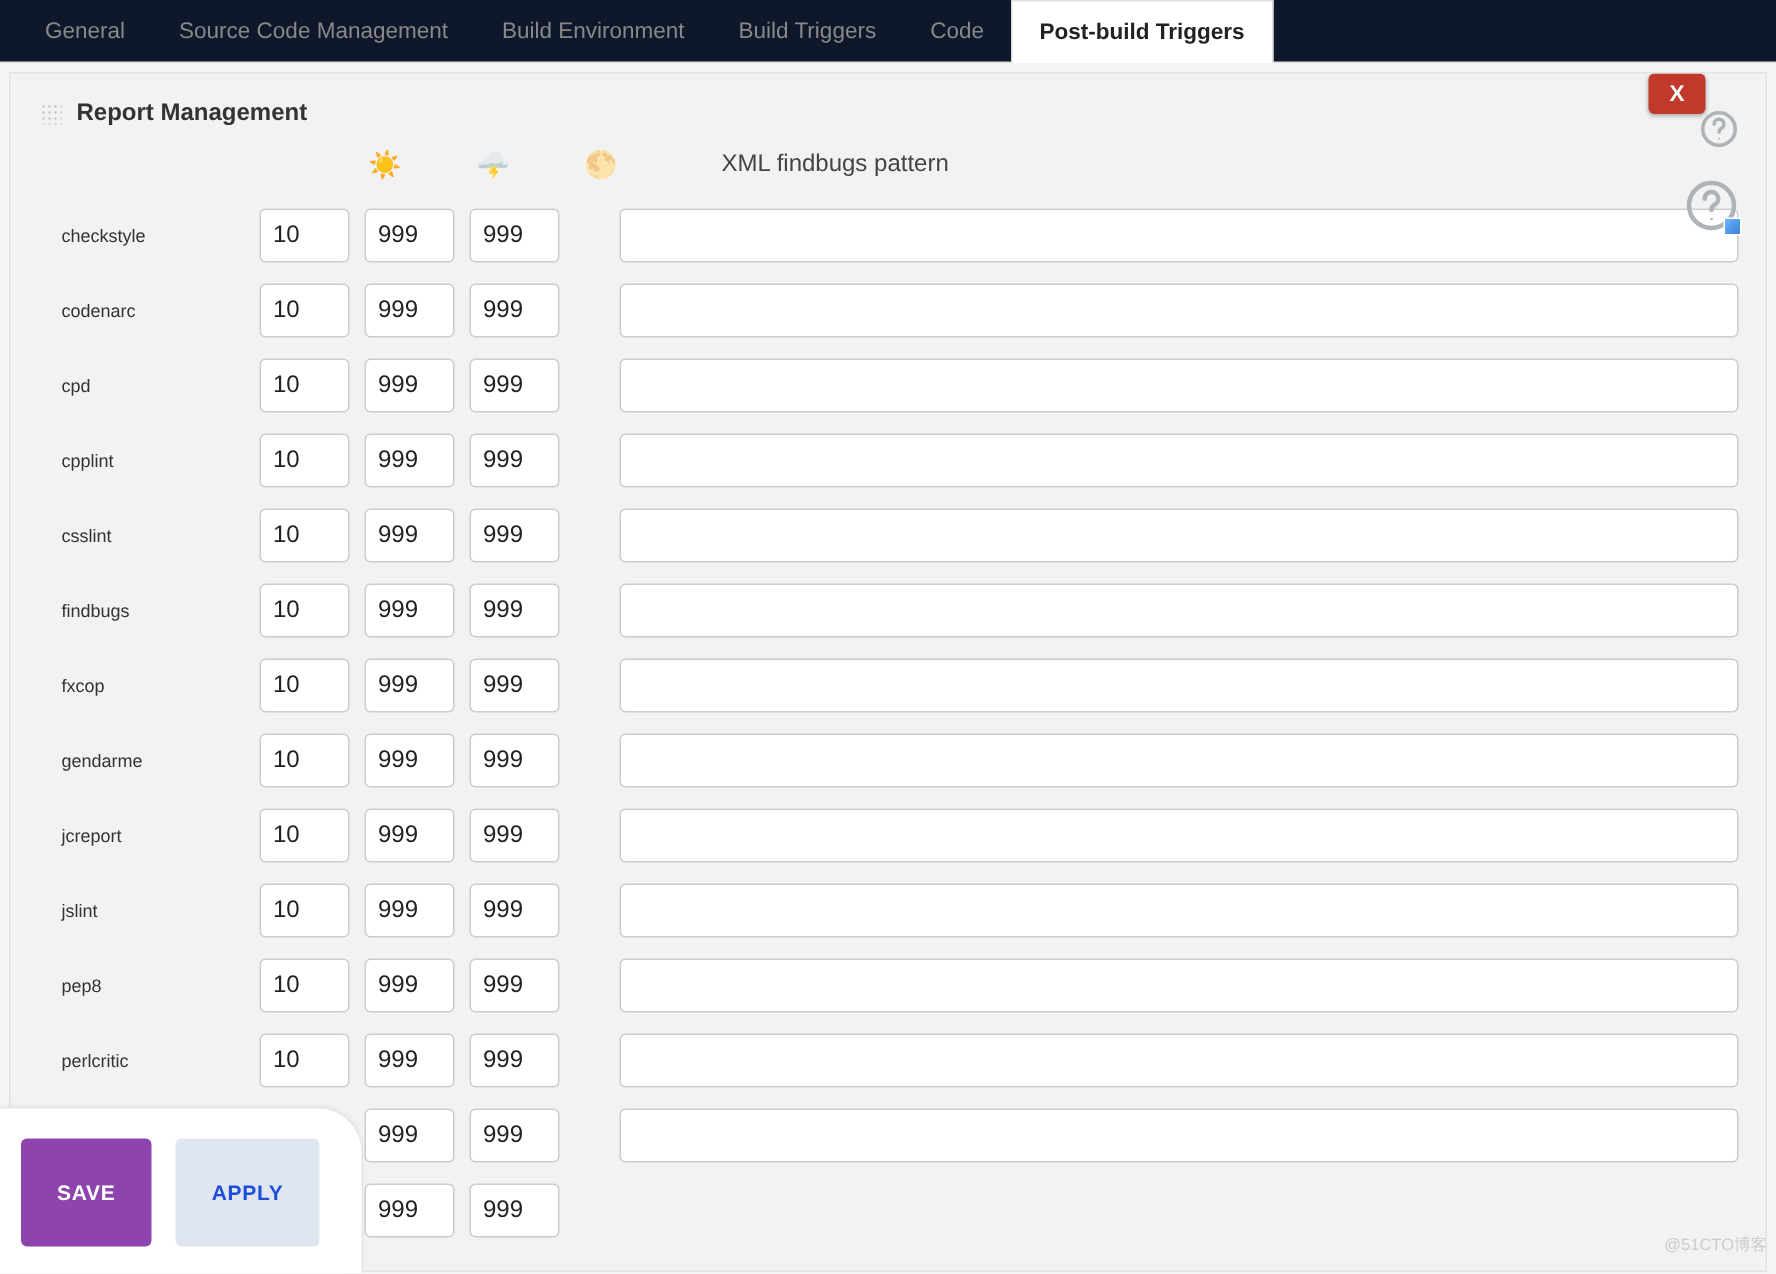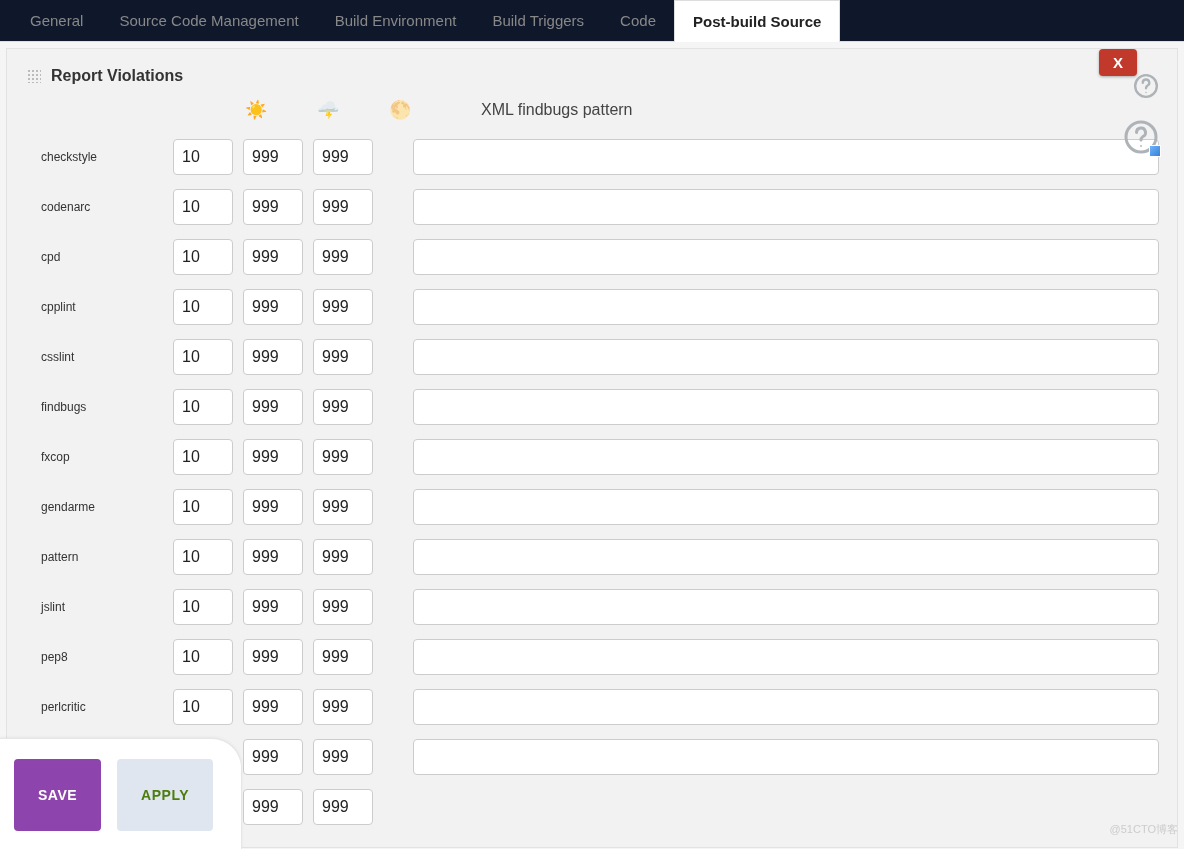--- a/index.html
+++ b/index.html
@@ -154,49 +154,49 @@
     .btn {
       padding: 28px 24px;
       border-radius: 4px;
       font-weight: 700;
       letter-spacing: 0.5px;
       font-size: 14px;
       border: none;
       cursor: pointer;
     }
     .btn-save { background: #8e44ad; color: #fff; }
-    .btn-apply { background: #dfe6ef; color: #4d7c0f; }
+    .btn-apply { background: #dfe6ef; color: #1d4ed8; }
     .watermark {
       position: absolute;
       bottom: 12px;
       right: 6px;
       font-size: 11px;
       color: #ccc;
       z-index: 5;
     }
   </style>
 </head>
 <body>
 
 <div class="tabs" id="tabs-container">
     <div class="tab">General</div>
     <div class="tab">Source Code Management</div>
     <div class="tab">Build Environment</div>
     <div class="tab">Build Triggers</div>
     <div class="tab">Code</div>
-    <div class="tab active">Post-build Source</div>
+    <div class="tab active">Post-build Triggers</div>
   </div>
 
 <div class="panel">
   <div class="close-x">X</div>
 
   <div class="block">
     <div class="block-header">
       <span class="drag-handle"></span>
-      <span>Report Violations</span>
+      <span>Report Management</span>
     </div>
 
     <div class="help-icon">
       <svg viewBox="0 0 24 24" fill="none" stroke="#aeb3b8" stroke-width="2.2">
           <circle cx="12" cy="12" r="10"></circle>
           <path d="M9 9a3 3 0 1 1 4.2 2.74C12.4 12.3 12 13 12 14" stroke-linecap="round"></path>
           <circle cx="12" cy="18" r="0.6" fill="#aeb3b8" stroke="none"></circle>
         </svg>
     </div>
     <div class="help-icon h2">
@@ -266,21 +266,21 @@
           <input class="pat-input" value="" style="">
         </div>
         <div class="row">
           <div class="row-label">gendarme</div>
           <input class="num-input" value="10" style="">
           <input class="num-input" value="999" style="">
           <input class="num-input" value="999" style="">
           <input class="pat-input" value="" style="">
         </div>
         <div class="row">
-          <div class="row-label">pattern</div>
+          <div class="row-label">jcreport</div>
           <input class="num-input" value="10" style="">
           <input class="num-input" value="999" style="">
           <input class="num-input" value="999" style="">
           <input class="pat-input" value="" style="">
         </div>
         <div class="row">
           <div class="row-label">jslint</div>
           <input class="num-input" value="10" style="">
           <input class="num-input" value="999" style="">
           <input class="num-input" value="999" style="">

